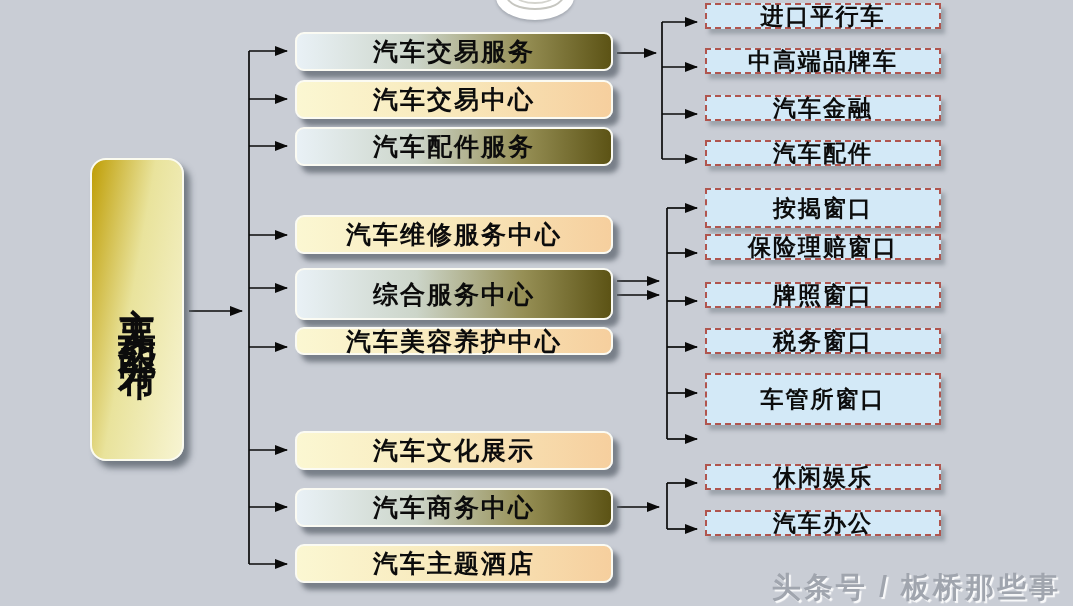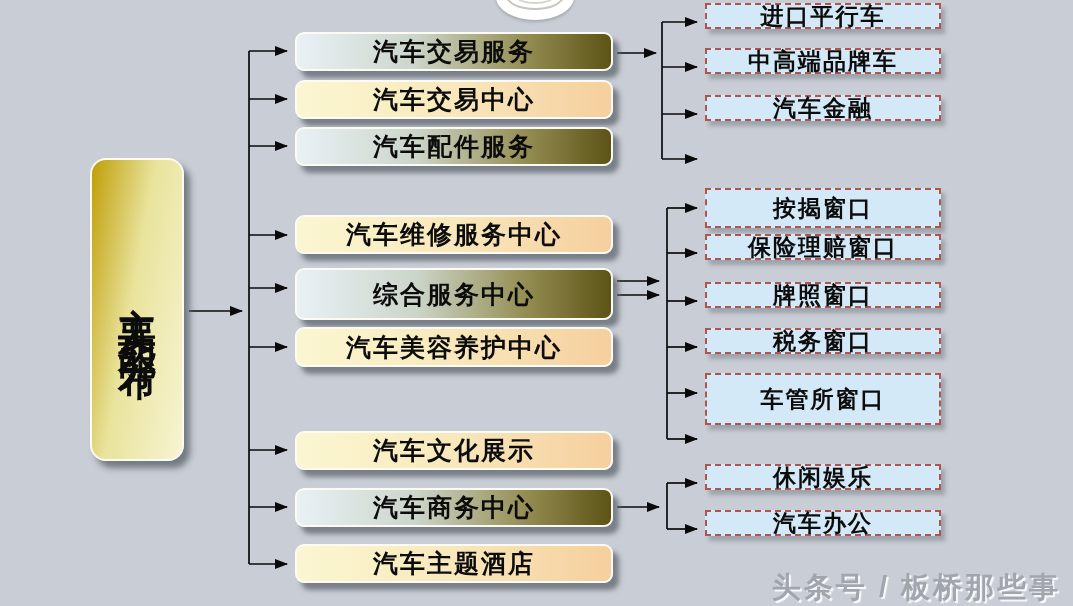--- a/index.html
+++ b/index.html
@@ -133,28 +133,29 @@
 
   <div class="title-box">
     <span>主要功能分布</span>
   </div>
 
   <div class="mid blue" style="top:32px">汽车交易服务</div>
   <div class="mid yellow" style="top:80px">汽车交易中心</div>
   <div class="mid blue" style="top:127px">汽车配件服务</div>
   <div class="mid yellow" style="top:215px">汽车维修服务中心</div>
   <div class="mid blue" style="top:268px;height:52px">综合服务中心</div>
-  <div class="mid yellow" style="top:327px;height:40px">汽车美容养护中心</div>
+  <div class="mid yellow" style="top:327px;height:28px">汽车美容养护中心</div>
   <div class="mid yellow" style="top:431px">汽车文化展示</div>
   <div class="mid blue" style="top:488px">汽车商务中心</div>
   <div class="mid yellow" style="top:544px">汽车主题酒店</div>
 
   <div class="leaf" style="top:3px">进口平行车</div>
   <div class="leaf" style="top:48px">中高端品牌车</div>
   <div class="leaf" style="top:95px">汽车金融</div>
+  <div class="leaf" style="top:140px">汽车配件</div>
   <div class="leaf" style="top:188px;height:40px">按揭窗口</div>
   <div class="leaf" style="top:234px">保险理赔窗口</div>
   <div class="leaf" style="top:282px">牌照窗口</div>
   <div class="leaf" style="top:328px">税务窗口</div>
   <div class="leaf" style="top:373px;height:52px">车管所窗口</div>
   <div class="leaf" style="top:464px">休闲娱乐</div>
   <div class="leaf" style="top:510px">汽车办公</div>
 
   <div class="watermark">头条号 / 板桥那些事</div>
 

